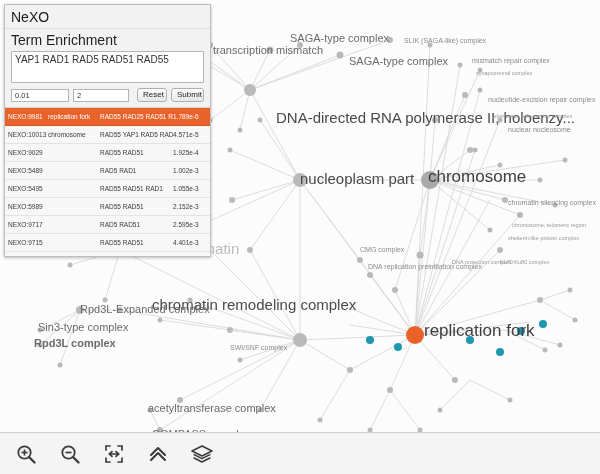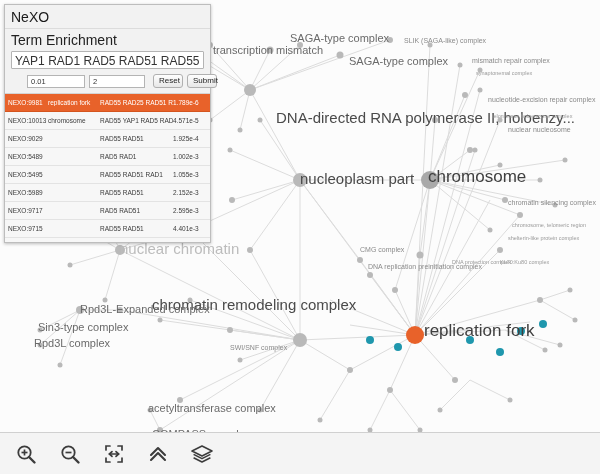--- a/index.html
+++ b/index.html
@@ -111,35 +111,35 @@
   .radio-item { display: flex; align-items: center; gap: 3px; cursor: pointer; }
 
   .sec-title {
     padding: 3px 6px 3px 6px;
     font-size: 14px;
     color: #222;
     border-top: 1px solid #dcdcdc;
   }
   .te-box {
     margin: 0 6px 5px 6px;
-    height: 18px;
+    height: 32px;
     background: #fff;
     border: 1px solid #b4b4b4;
-    font-size: 12px;
+    font-size: 10px;
     color: #333;
     padding: 2px 3px;
     box-sizing: border-box;
     overflow: hidden;
     border-radius: 1px;
   }
   .ctl-row {
     display: flex;
     align-items: center;
     gap: 4px;
-    padding: 0 6px 5px 22px;
+    padding: 0 6px 5px 6px;
   }
   .num-input {
     width: 58px;
     height: 13px;
     border: 1px solid #b4b4b4;
     background: #fff;
     font-size: 7.5px;
     padding: 0 3px;
     box-sizing: border-box;
     color: #333;
@@ -406,21 +406,21 @@
     <div class="net-label big" style="left:276px; top:72px;margin-top:37px;">DNA-directed RNA polymerase II, holoenzy...</div>
     <div class="net-label big" style="left:152px; top:296px;">chromatin remodeling complex</div>
     <div class="net-label big" style="left:300px; top:170px;">nucleoplasm part</div>
     <div class="net-label big" style="left:120px; top:240px; color:#bcbcbc;">nuclear chromatin</div>
     <div class="net-label mid" style="left:290px; top:32px;">SAGA-type complex</div>
     <div class="net-label mid" style="left:349px; top:55px;">SAGA-type complex</div>
     <div class="net-label mid" style="left:213px; top:44px;">transcription mismatch</div>
     <div class="net-label small" style="left:404px; top:37px;">SLIK (SAGA-like) complex</div>
     <div class="net-label mid" style="left:80px;  top:303px;">Rpd3L-Expanded complex</div>
     <div class="net-label mid" style="left:38px;  top:321px;text-align:right;">Sin3-type complex</div>
-    <div class="net-label mid" style="left:34px;  top:337px;">Rpd3L complex</div>
+    <div class="net-label mid" style="left:34px;  top:337px;font-weight:bold;">Rpd3L complex</div>
     <div class="net-label small" style="left:230px; top:344px;">SWI/SNF complex</div>
     <div class="net-label mid" style="left:148px; top:402px;">acetyltransferase complex</div>
     <div class="net-label mid" style="left:152px; top:428px;">COMPASS complex</div>
     <div class="net-label small" style="left:62px;  top:203px;">H4/H2A histone acetyltransferase complex</div>
     <div class="net-label tiny" style="left:62px;  top:183px;">histone acetyltransferase complex</div>
     <div class="net-label small" style="left:360px; top:246px;">CMG complex</div>
     <div class="net-label small" style="left:368px; top:263px;">DNA replication preinitiation complex</div>
     <div class="net-label small" style="left:488px; top:96px;">nucleotide-excision repair complex</div>
     <div class="net-label small" style="left:508px; top:126px;">nuclear nucleosome</div>
     <div class="net-label small" style="left:508px; top:199px;">chromatin silencing complex</div>

